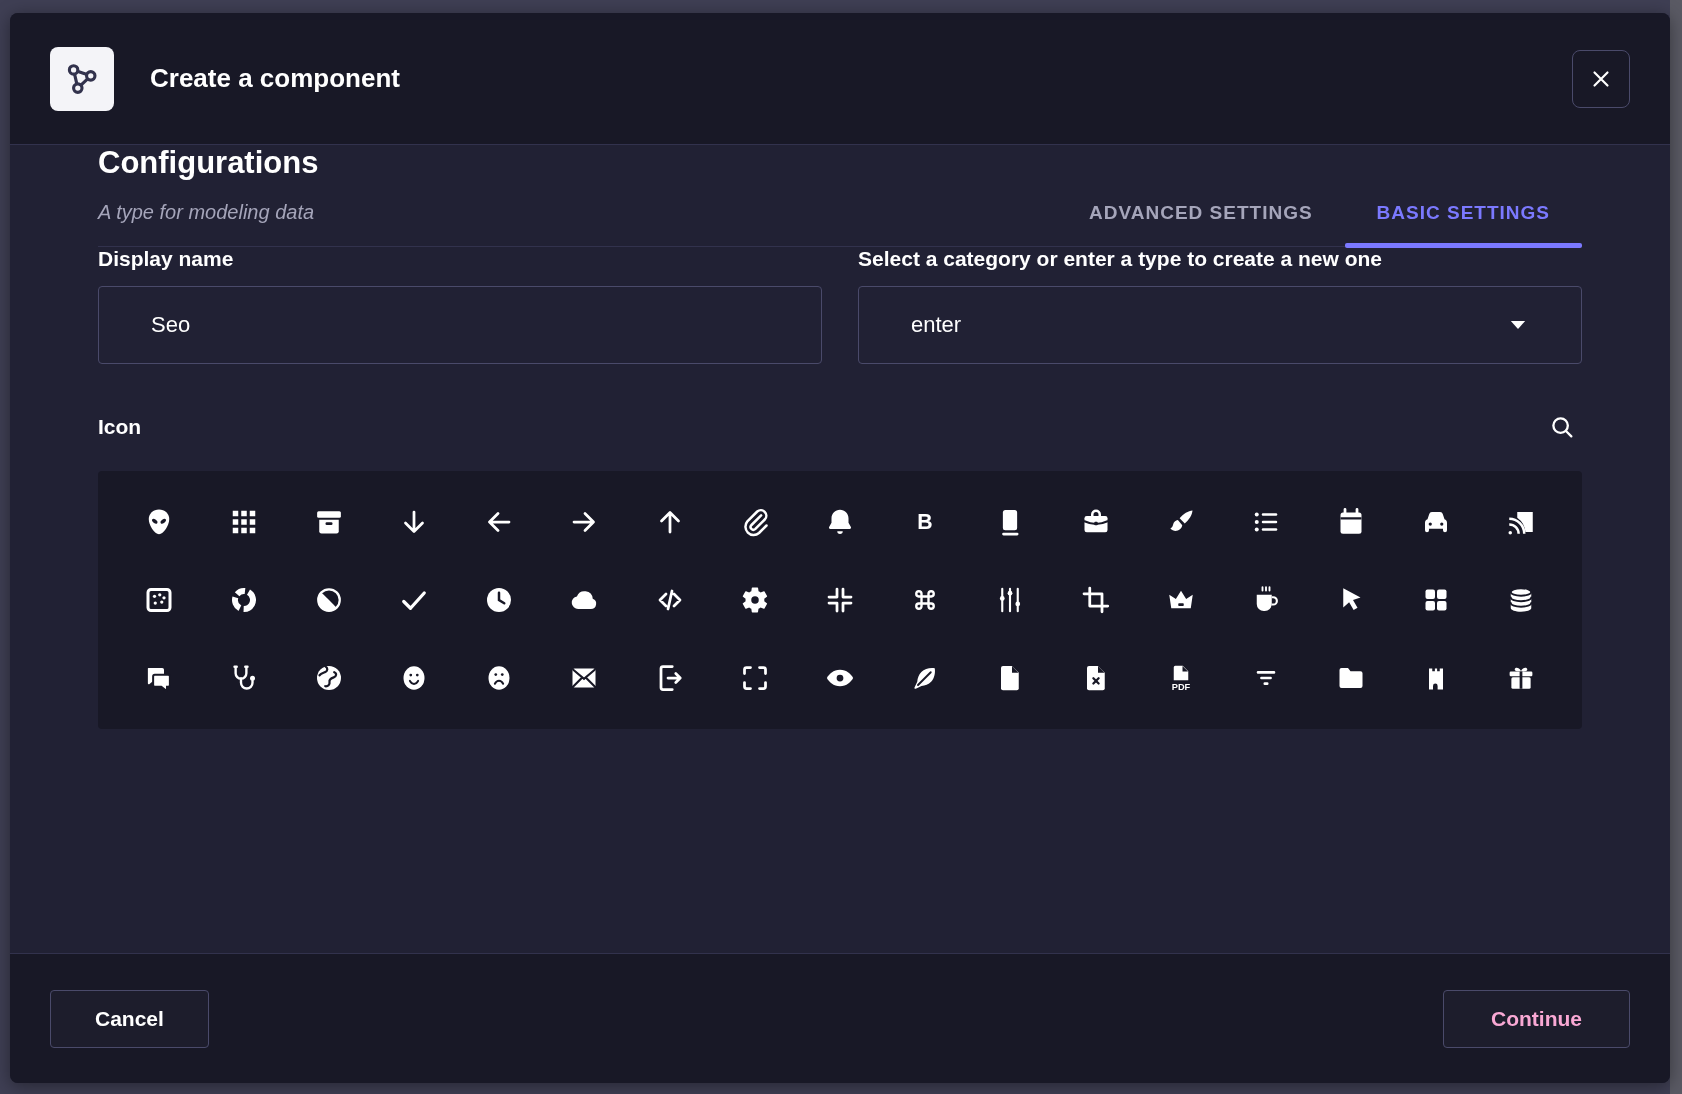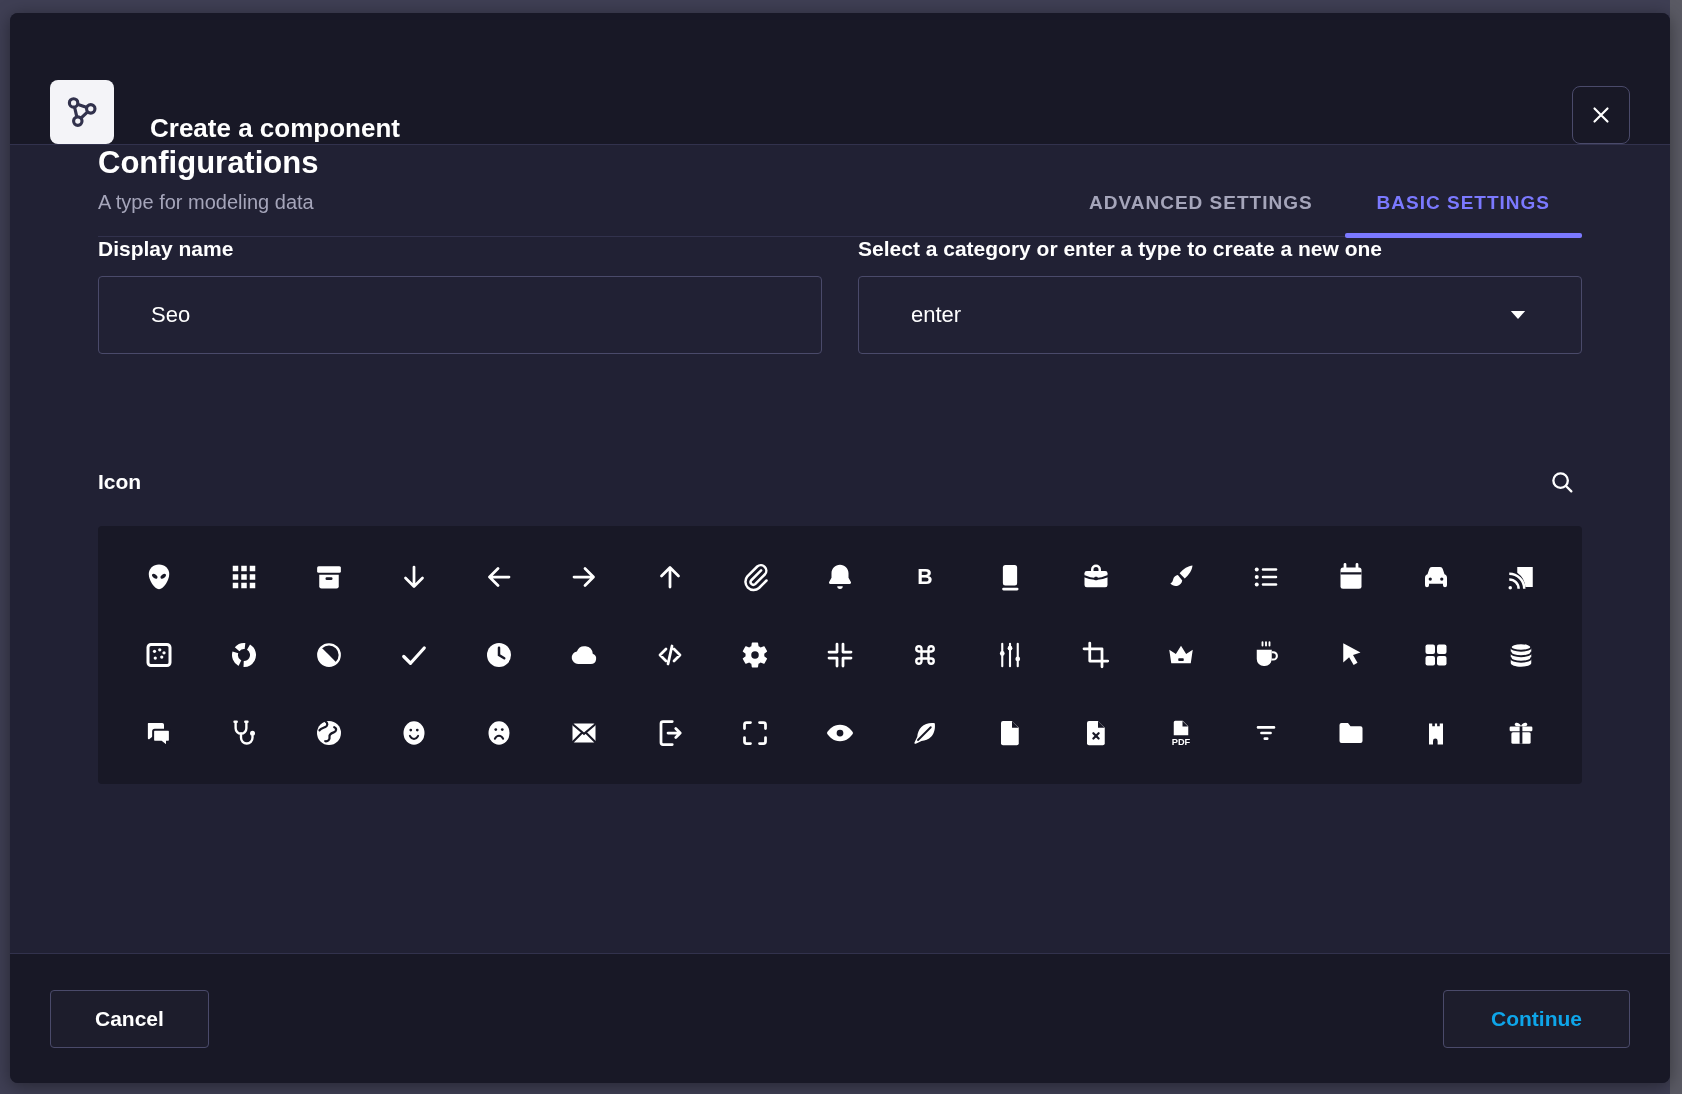--- a/index.html
+++ b/index.html
@@ -21,21 +21,21 @@
     border-radius:8px;
     display:flex; flex-direction:column;
     box-shadow:0 3px 18px rgba(0,0,0,.4);
     overflow:hidden;
   }
   
   .modal-header {
     height:132px; flex:0 0 132px;
     background:#181826;
     border-bottom:1px solid #32324d;
-    display:flex; align-items:flex-end;
+    display:flex; align-items:center;
     padding:0 40px;
   }
   .app-icon {
     width:64px; height:64px; border-radius:8px;
     background:#f4f4f8;
     display:flex; align-items:center; justify-content:center;
     flex:0 0 auto;
   }
   .app-icon svg { width:42px; height:42px; }
   .modal-title {
@@ -57,21 +57,21 @@
     background:#212134;
     padding:0 88px;
     overflow:hidden;
   }
   .section-head {
     display:flex; justify-content:space-between; align-items:flex-end;
     border-bottom:1px solid #32324d;
   }
   .section-titles { padding-bottom:22px; }
   .section-title { color:#ffffff; font-size:31px; font-weight:700; }
-  .section-subtitle { color:#a5a5ba; font-size:20px; margin-top:10px; }
+  .section-subtitle { color:#a5a5ba; font-size:20px; margin-top:20px;font-style:italic; }
   .tabs { display:flex; align-items:flex-end; }
   .tab {
     position:relative;
     padding:0 32px 22px 32px;
     font-size:19px; font-weight:700; letter-spacing:1px;
     color:#a5a5ba; cursor:pointer; background:none; border:none;
     font-family:"Liberation Sans", sans-serif;
   }
   .tab.active { color:#7b79ff; }
   .tab.active::after {
@@ -94,21 +94,21 @@
     padding:0 52px;
     font-family:"Liberation Sans", sans-serif;
   }
   .text-input { outline:none; }
   .select-box {
     display:flex; align-items:center; justify-content:space-between;
     cursor:pointer;
   }
   .select-caret svg { width:22px; height:22px; display:block; }
   
-  .icon-section { margin-top:108px; }
+  .icon-section { margin-top:43px; }
   .icon-section-head {
     display:flex; align-items:center; justify-content:space-between;
   }
   .icon-label { color:#ffffff; font-size:21px; font-weight:600; }
   .icon-search-btn {
     background:none; border:none; cursor:pointer;
     width:40px; height:40px;
     display:flex; align-items:center; justify-content:center;
   }
   .icon-search-btn svg { width:28px; height:28px; }
@@ -132,21 +132,21 @@
   }
   .btn {
     height:58px;
     border:1px solid #4a4a6a; border-radius:4px;
     background:#1d1d2c;
     font-size:21px; font-weight:600;
     font-family:"Liberation Sans", sans-serif;
     cursor:pointer;
   }
   .btn-cancel { color:#ffffff; padding:0 44px; }
-  .btn-continue { color:#0ea5e9; padding:0 47px; }
+  .btn-continue { color:#f9a8d4; padding:0 47px; }
 </style>
 </head>
 <body>
 
 <div class="page-edge"></div>
 
 <div class="modal">
 
   <div class="modal-header">
     <div class="app-icon">

